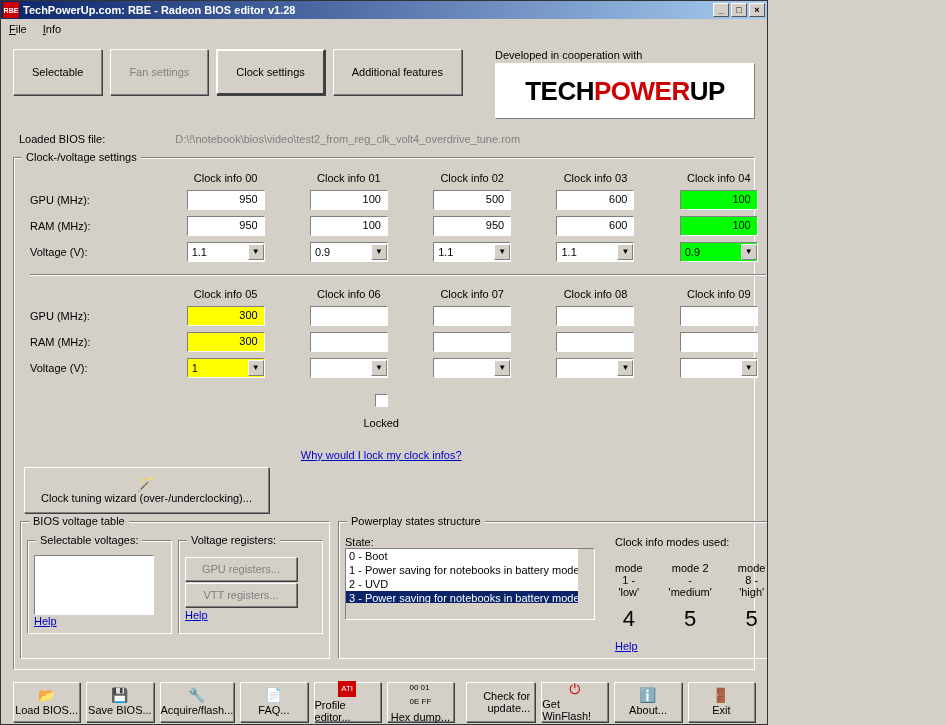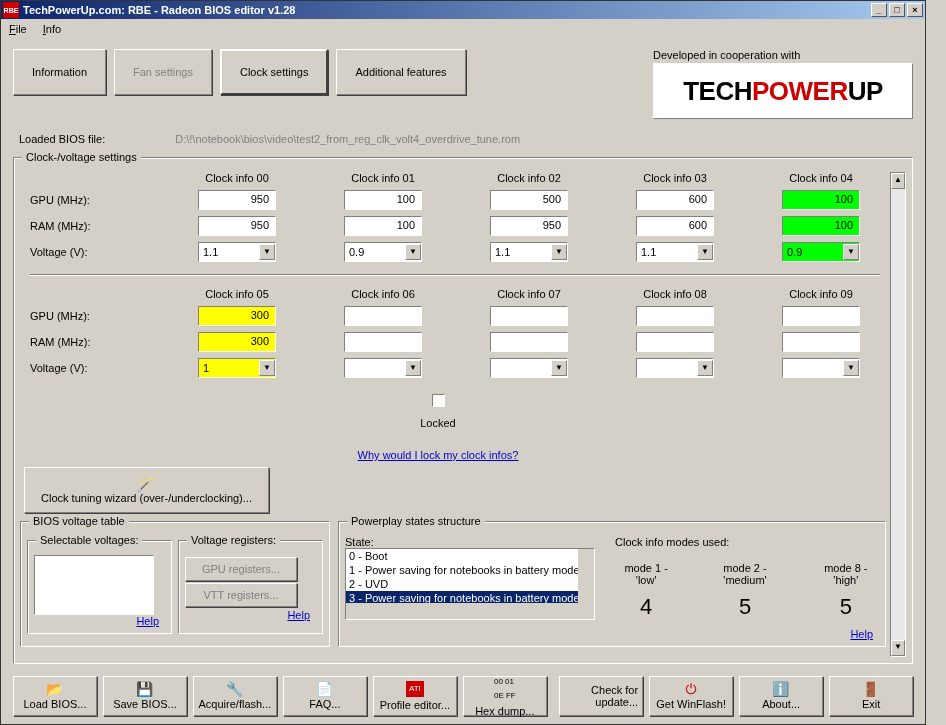--- a/index.html
+++ b/index.html
@@ -4,21 +4,21 @@
 <style>
 * { box-sizing: border-box; }
 body {
   margin: 0;
   font-family: Tahoma, Arial, sans-serif;
   font-size: 11px;
   background: #d4d0c8;
   color: #000;
 }
 .window {
-  width: 926px;
+  width: 768px;
   height: 725px;
   background: #d4d0c8;
   display: flex;
   flex-direction: column;
   border: 1px solid #333;
 }
 .titlebar {
   height: 18px;
   background: linear-gradient(to right, #0a246a, #a6caf0);
   color: #fff;
@@ -286,21 +286,21 @@
   font-size: 11px;
 }
 .big-btn .ic { font-size: 14px; line-height: 14px; }
 .checkbox-box {
   width: 13px; height: 13px;
   background: #fff;
   border: 1px solid #808080;
   border-right-color: #fff;
   border-bottom-color: #fff;
 }
-.help-r { text-align: right; padding-right: 6px; }
+.help-r { text-align: left; padding-right: 6px; }
 .voltage-sub { display: flex; gap: 6px; }
 .voltage-sub .groupbox { flex: 1; }
 .voltlist {
   width: 120px; height: 60px;
   background: #fff;
   border: 1px solid #808080;
   border-right-color: #fff;
   border-bottom-color: #fff;
 }
 .clock-wrap { display: flex; gap: 4px; }
@@ -319,21 +319,21 @@
   </div>
 
   <div class="menu">
     <span><u>F</u>ile</span>
     <span><u>I</u>nfo</span>
   </div>
 
   <div class="content">
 
     <div class="toprow">
-      <div class="tab-btn">Information</div>
+      <div class="tab-btn">Selectable</div>
       <div class="tab-btn disabled">Fan settings</div>
       <div class="tab-btn active">Clock settings</div>
       <div class="tab-btn">Additional features</div>
       <div class="logo-block">
         <div>Developed in cooperation with</div>
         <div class="logo">
           <span class="logo-txt">
             <span class="p1">TECH</span><span class="p2">POWER</span><span class="p3">UP</span>
           </span>
         </div>

